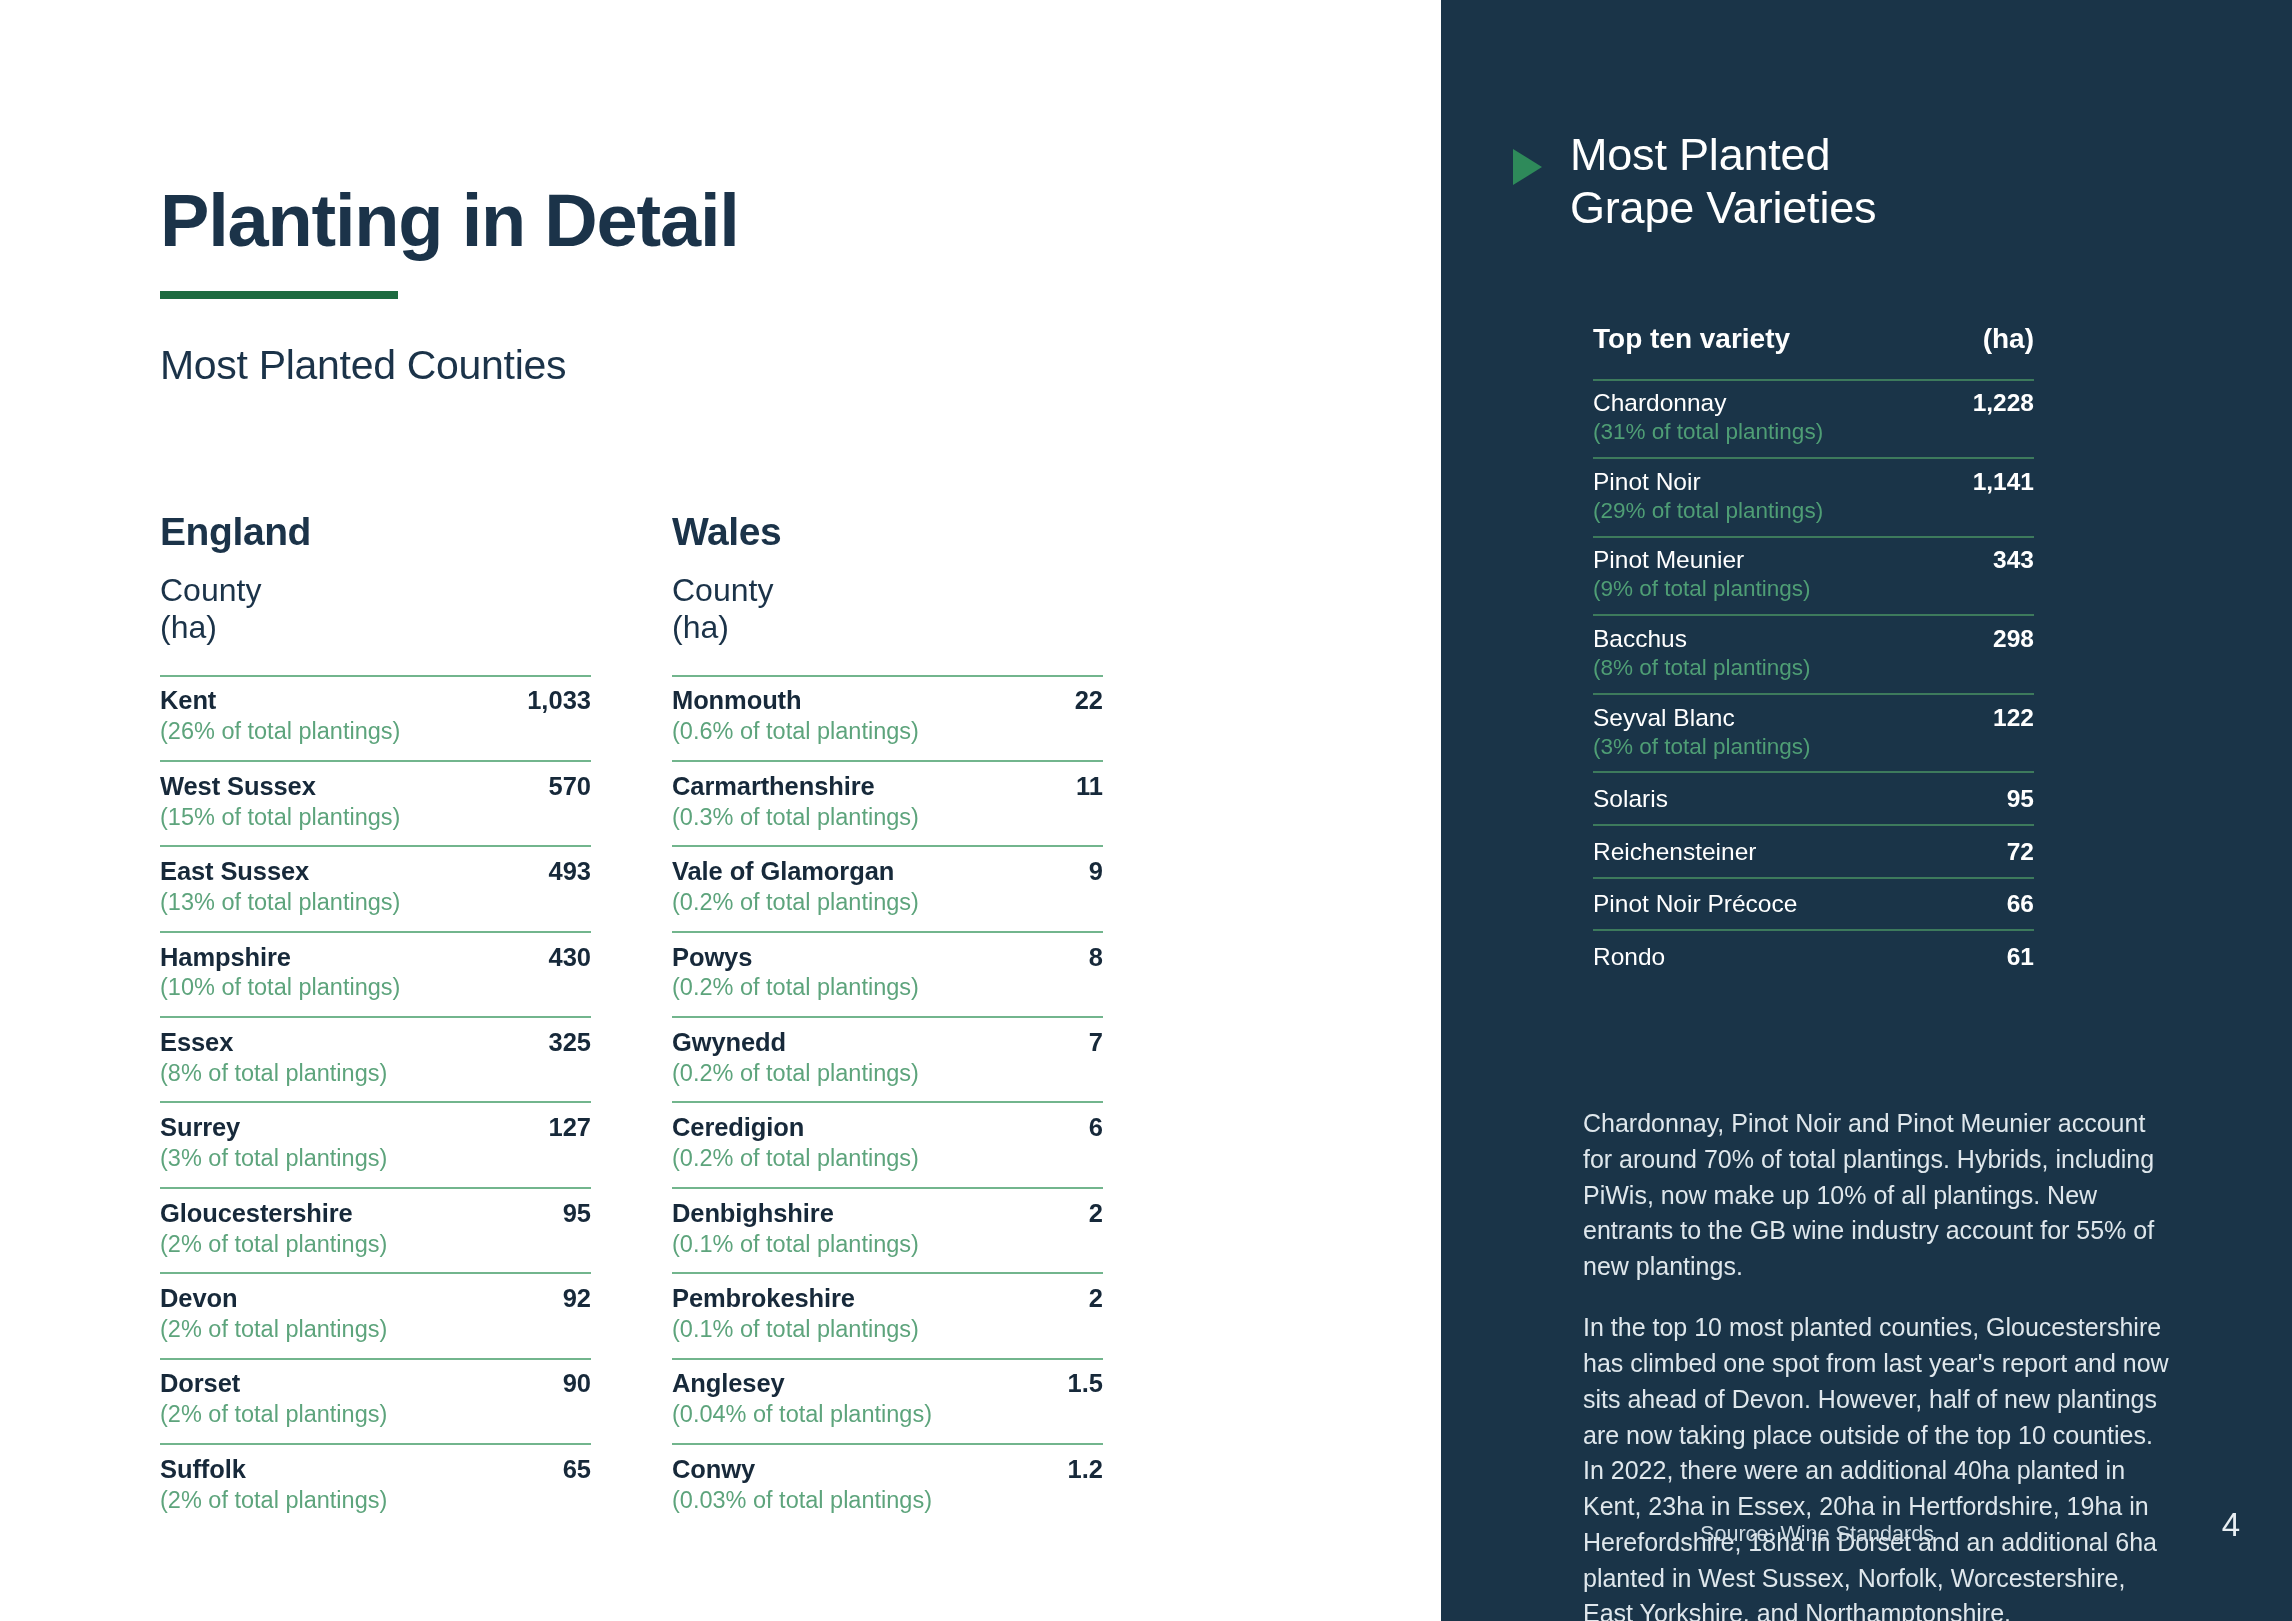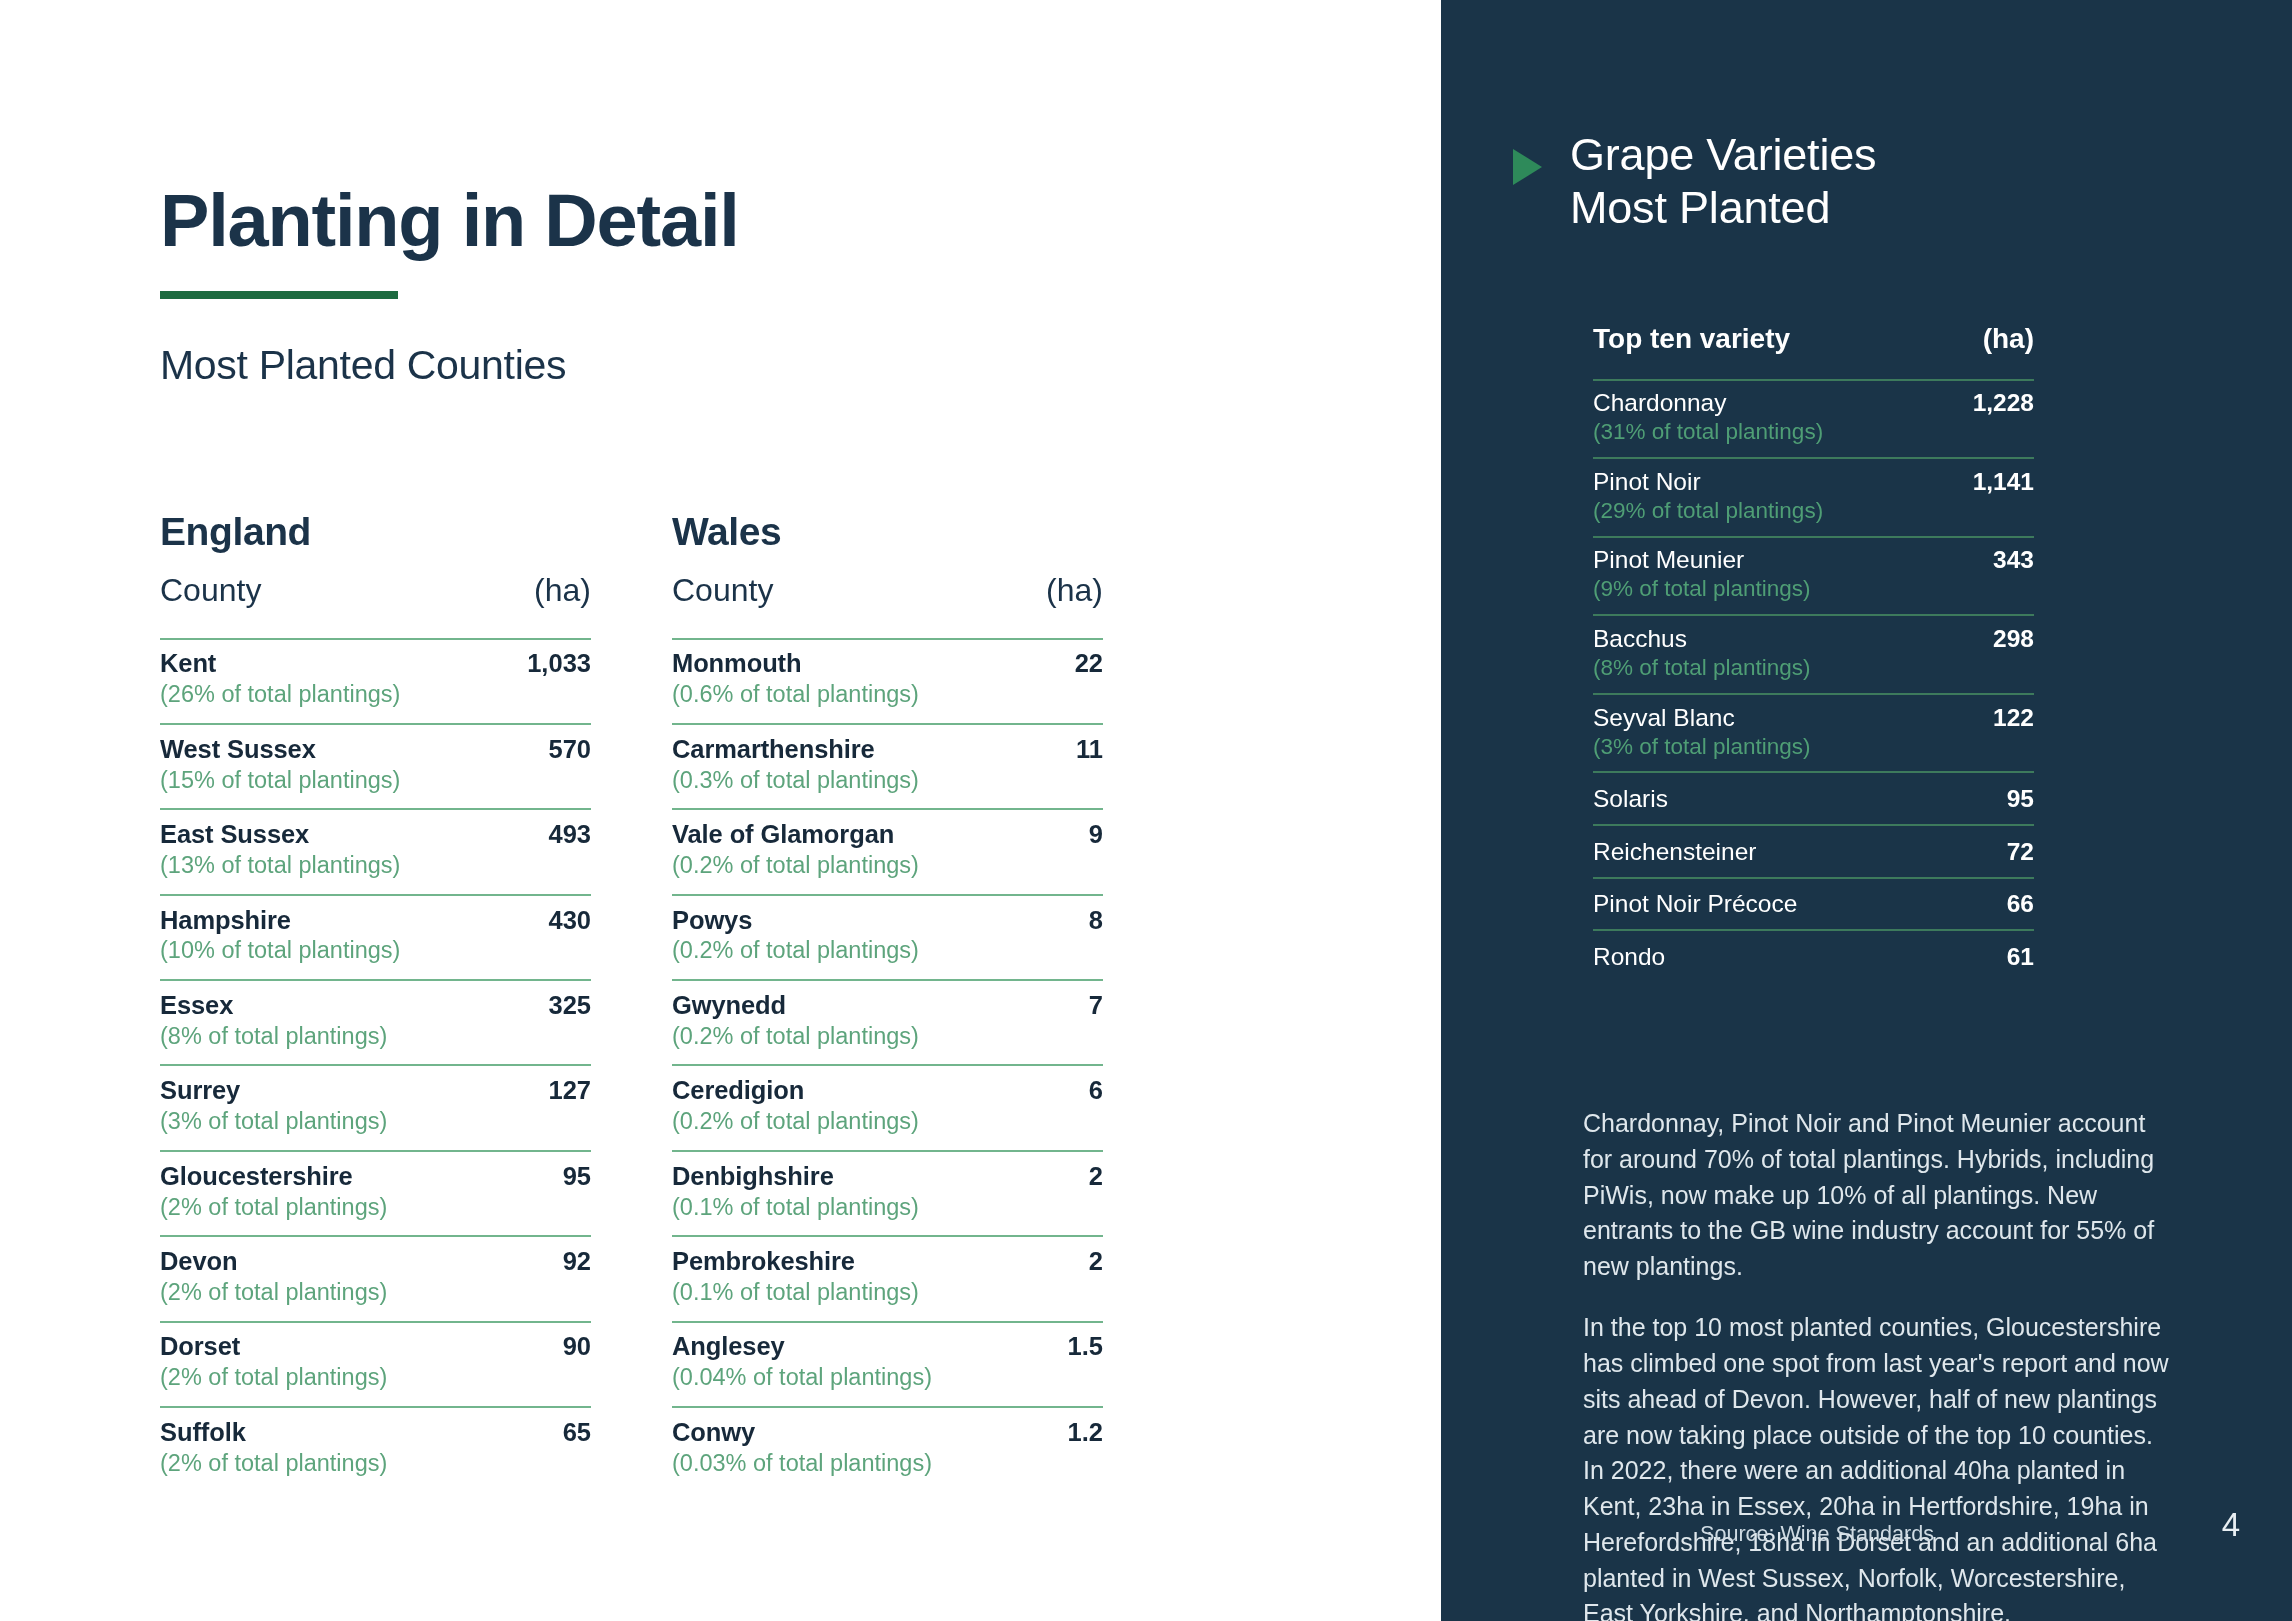--- a/index.html
+++ b/index.html
@@ -76,20 +76,21 @@
     margin: 0 0 17.6px 0;
   }
   .thead {
     display: flex;
     justify-content: space-between;
     align-items: baseline;
     font-size: 32px;
     font-weight: 400;
     color: #1b3349;
     padding-bottom: 29px;
+    flex-direction: column;
   }
   .thead .th-unit { font-weight: 400; }
 
   .trow {
     border-top: 2px solid #72b58d;
     padding: 9.8px 0 8.8px 0;
   }
   .trow:first-of-type { border-top: none; padding-top: 0; }
   .trow-main {
     display: flex;
@@ -396,22 +397,22 @@
       </div>
 
     </div>
   </div>
 
   <div class="right-pane">
 
     <div class="panel-head">
       <div class="tri"></div>
       <div class="panel-title">
+        <div>Most Planted</div>
         <div>Grape Varieties</div>
-        <div>Most Planted</div>
       </div>
     </div>
 
     <div class="vtable-wrap">
       <div class="v-head">
         <span>Top ten variety</span>
         <span>(ha)</span>
       </div>
 
       <div class="v-row">

